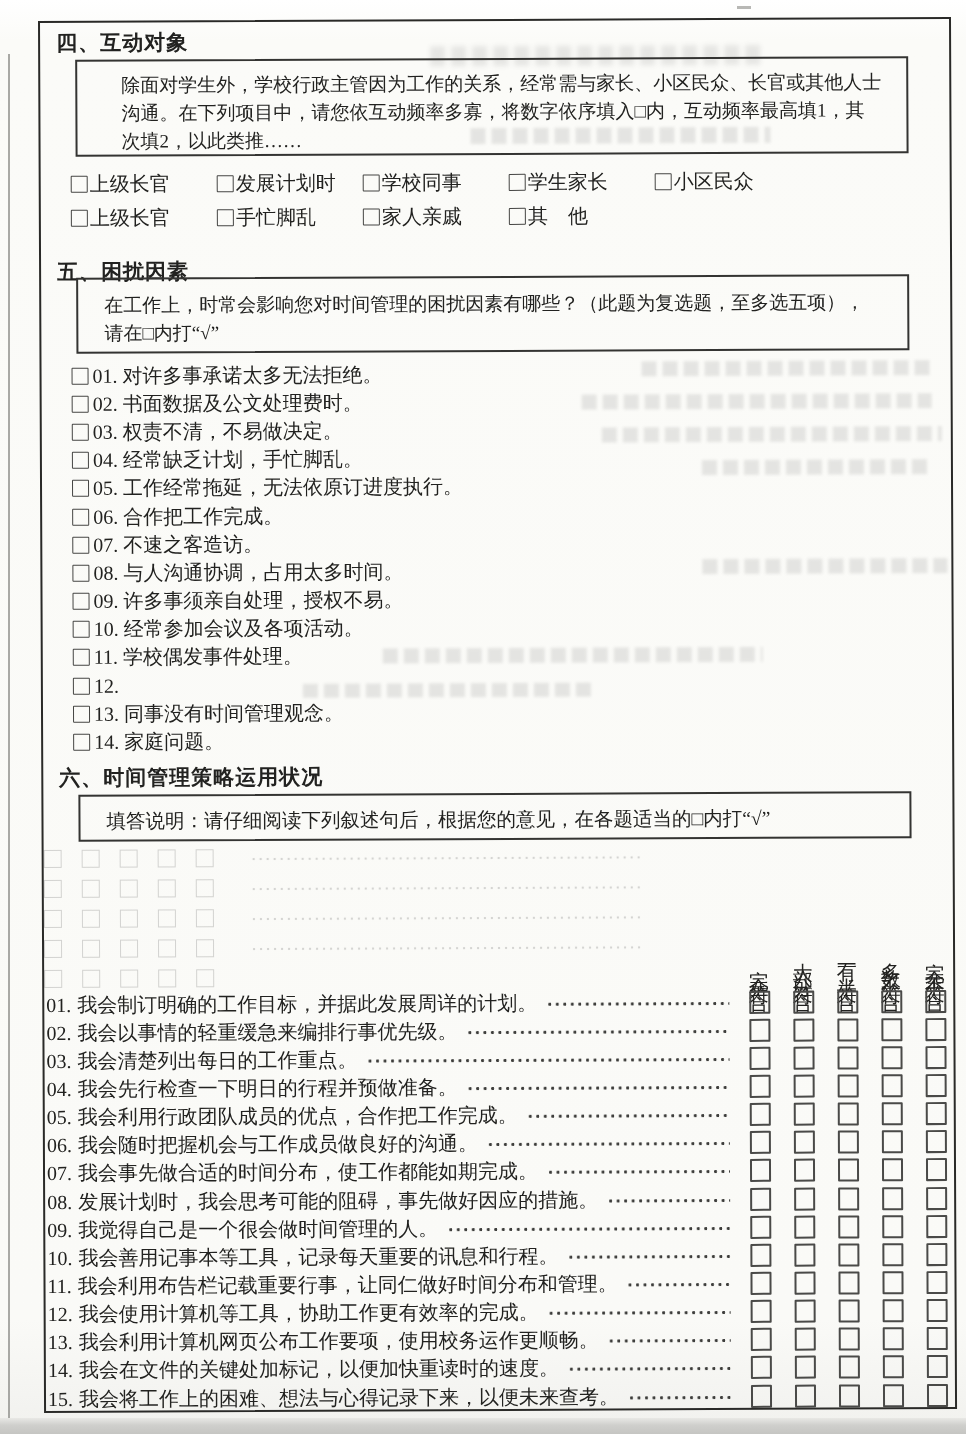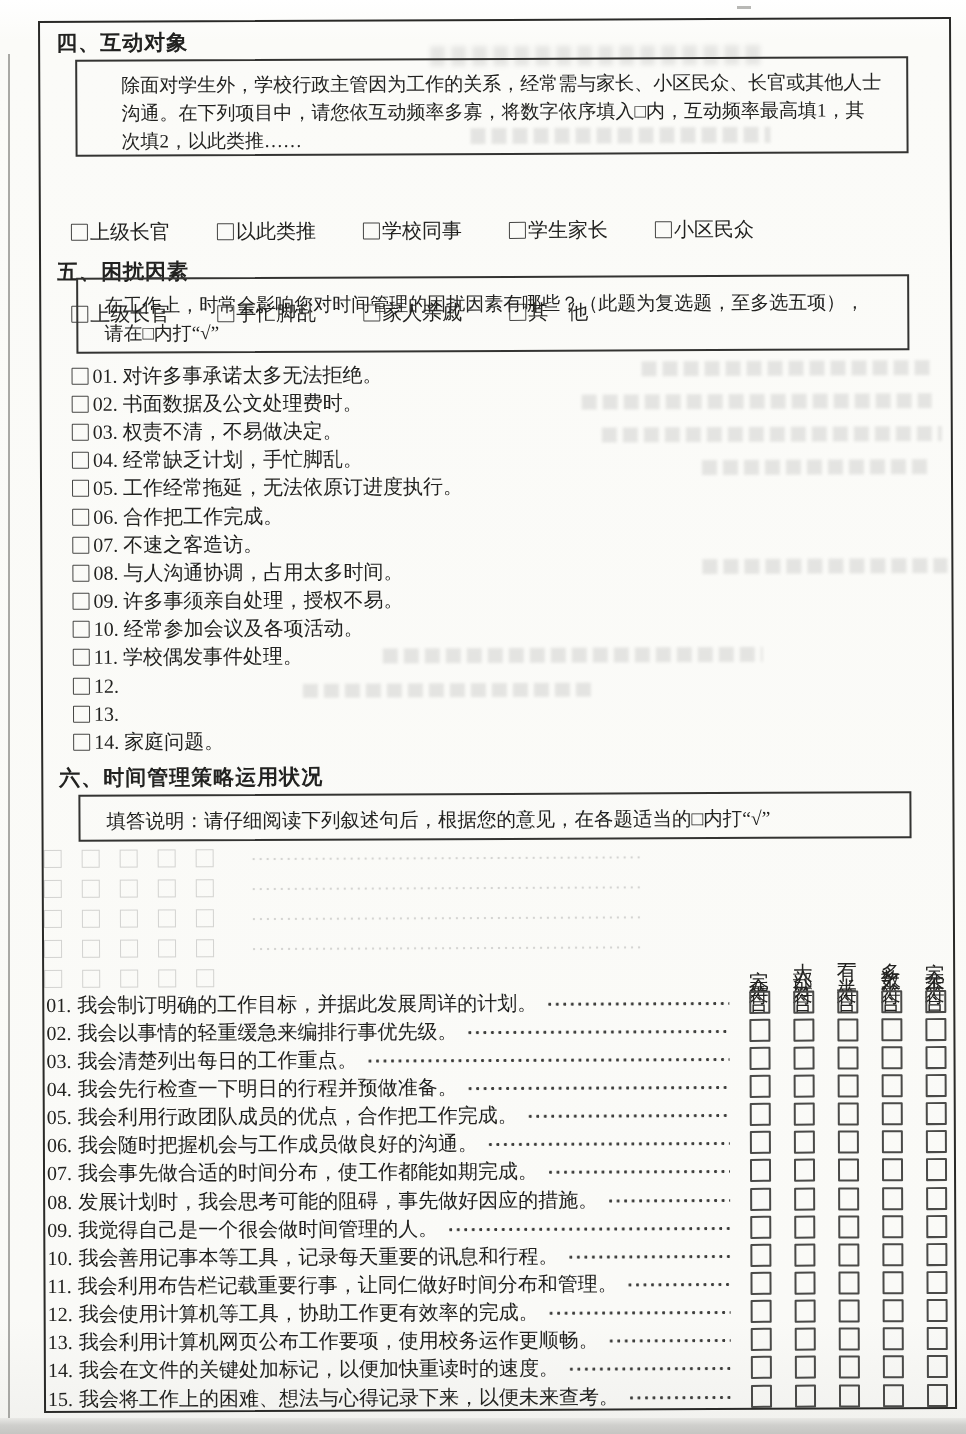--- a/index.html
+++ b/index.html
@@ -28,21 +28,21 @@
   .ins-box{position:absolute;left:75px;width:833px;border:2px solid #343432;box-sizing:border-box;}
   .ins-text{white-space:pre-line;font-size:19px;line-height:28px;}
   .cbx-sm{width:15px;height:15px;border:1.8px solid #454543;border-radius:1px;flex:0 0 auto;
     margin-right:2px;background:transparent;}
   .cbx-lg{width:17px;height:19px;border:2px solid #4a4a48;border-radius:1px;background:transparent;}
   
   #s4-title{top:27px;}
   #s4-box{top:58px;height:97px;padding:10px 15px 0 44px;}
   #s4-options{position:absolute;left:70px;top:169px;display:grid;
     grid-template-columns:repeat(5,146px);row-gap:7px;font-size:20px;}
-  .option{display:flex;align-items:center;white-space:nowrap;margin-top:48px;}
+  .option{display:flex;align-items:center;white-space:nowrap;}
   
   #s5-title{top:241px;margin-top:15px;}
   #s5-box{top:276px;height:76px;padding:12px 15px 0 26px;}
   #s5-items{position:absolute;left:70px;top:360px;}
   .factor-row{height:28.2px;display:flex;align-items:center;font-size:20px;white-space:nowrap;}
   .factor-num{margin:0 5px 0 2px;}
   
   #s6-title{top:762px;}
   #s6-box{top:793px;height:47px;padding:11px 15px 0 26px;}
   #s6-box .ins-text{font-size:19.5px;}
@@ -120,21 +120,21 @@
   </div>
   <div id="s4-options">
     <div id="mount-options-row1" style="display:contents;">
   <div class="option">
     <span class="cbx-sm"></span>
     <span>上级长官</span>
   </div>
 
   <div class="option">
     <span class="cbx-sm"></span>
-    <span>以此类推</span>
+    <span>发展计划时</span>
   </div>
 
   <div class="option">
     <span class="cbx-sm"></span>
     <span>学校同事</span>
   </div>
 
   <div class="option">
     <span class="cbx-sm"></span>
     <span>学生家长</span>
@@ -241,20 +241,21 @@
   </div>
 
   <div class="factor-row">
     <span class="cbx-sm"></span>
     <span class="factor-num">12.</span>
   </div>
 
   <div class="factor-row">
     <span class="cbx-sm"></span>
     <span class="factor-num">13.</span>
+    <span>同事没有时间管理观念。</span>
   </div>
 
   <div class="factor-row">
     <span class="cbx-sm"></span>
     <span class="factor-num">14.</span>
     <span>家庭问题。</span>
   </div>
 </div>
 
   <div class="sec-title" id="s6-title">六、时间管理策略运用状况</div>

